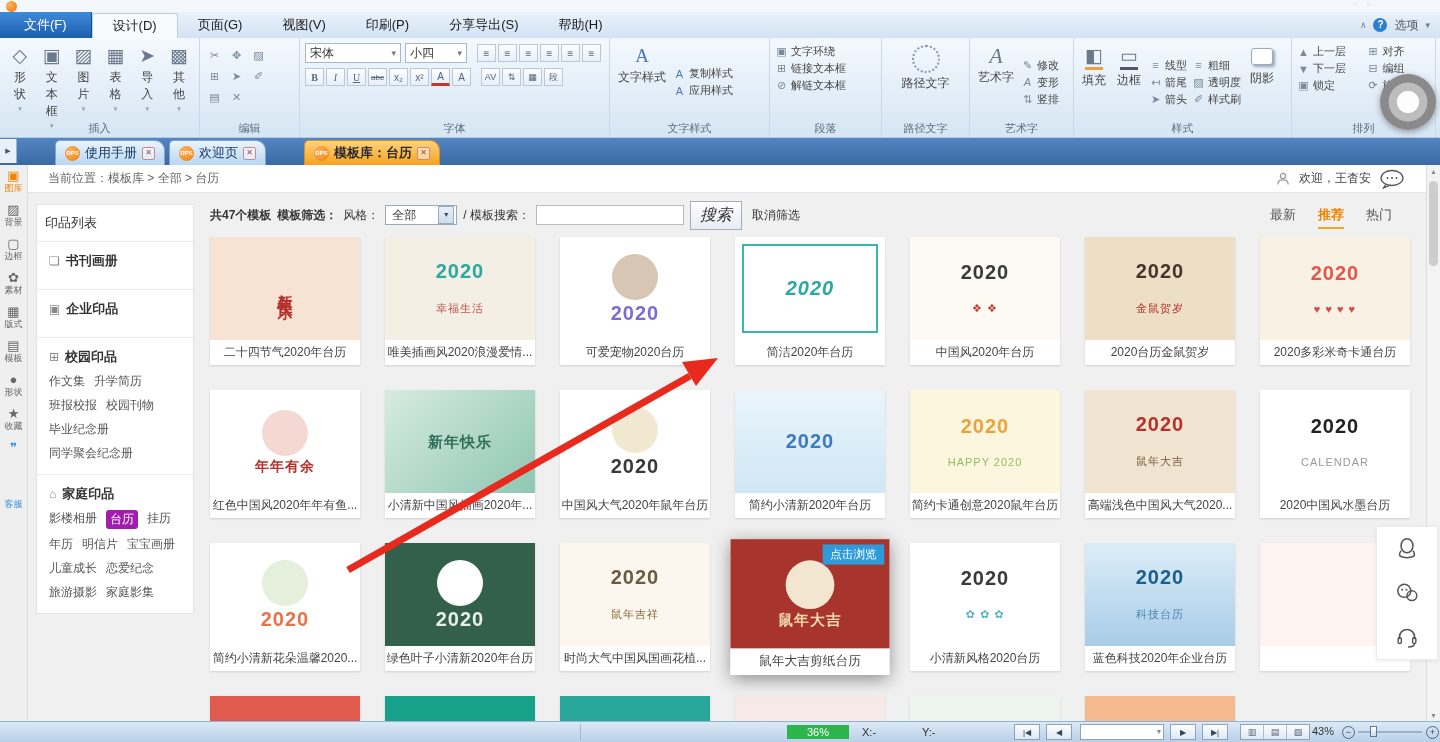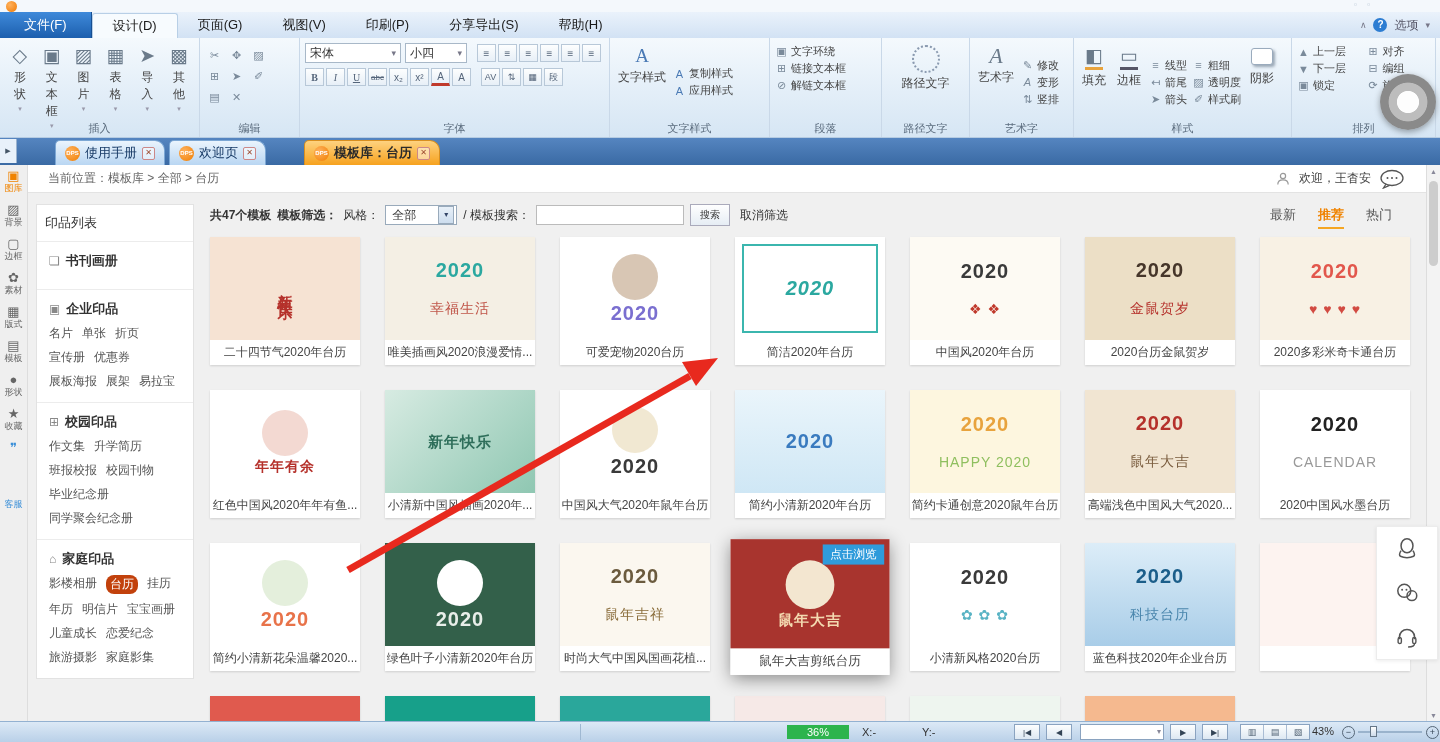--- a/index.html
+++ b/index.html
@@ -75,46 +75,46 @@
             display:flex;align-items:center;padding:0 20px;box-sizing:border-box;color:#666;}
   .crumb-right{margin-left:auto;display:flex;align-items:center;gap:8px;color:#444;}
   
   .filterrow{position:absolute;left:210px;top:203px;height:24px;display:flex;align-items:center;gap:6px;color:#333;}
   .fstrong{font-weight:bold;}
   .fselect{width:72px;height:20px;background:#fff;border:1px solid #9ab;display:flex;align-items:center;
            justify-content:space-between;padding:0 2px 0 6px;box-sizing:border-box;}
   .fselect .car{width:14px;height:16px;background:linear-gradient(#e8f0f8,#cdddee);border:1px solid #9ab;
                 font-size:8px;text-align:center;line-height:15px;color:#346;}
   .finput{width:148px;height:20px;border:1px solid #bbb;background:#fff;box-sizing:border-box;padding:0 4px;font-size:12px;}
-  .sbtn{border:1px solid #aab;background:linear-gradient(#fefefe,#e6edf4);padding:3px 9px;font-size:10px;color:#333;cursor:pointer;}
+  .sbtn{border:1px solid #aab;background:linear-gradient(#fefefe,#e6edf4);padding:3px 9px;font-size:16px;color:#333;cursor:pointer;font-style:italic;}
   .cancel{margin-left:4px;cursor:pointer;}
   .sortrow{position:absolute;right:48px;top:206px;display:flex;gap:22px;font-size:13px;color:#555;z-index:5;}
   .sortrow span{cursor:pointer;padding-bottom:3px;}
   .sortrow .on{color:#f08300;font-weight:bold;border-bottom:2px solid #f5a623;}
   
   .sidebar{position:absolute;left:36px;top:204px;width:158px;background:#fff;border:1px solid #e2e2e2;box-sizing:border-box;z-index:2;}
   .sb-title{padding:9px 8px;font-size:13px;color:#333;border-bottom:1px solid #ececec;}
   .sb-sec{padding:10px 12px 12px;border-bottom:1px solid #ececec;}
   .sb-sec:last-child{border-bottom:none;}
   .sb-head{font-size:13px;font-weight:bold;color:#333;margin-bottom:7px;display:flex;gap:6px;align-items:center;}
   .sb-head .g{color:#888;font-weight:normal;font-size:12px;}
   .sb-items{display:flex;flex-wrap:wrap;gap:7px 9px;font-size:12px;color:#555;}
   .sb-items span{cursor:pointer;}
-  .sb-items .on{background:#c2410c;color:#fff;padding:1px 4px;border-radius:8px;}
+  .sb-items .on{background:#a21caf;color:#fff;padding:1px 4px;border-radius:3px;}
   
   .grid{position:absolute;left:210px;top:237px;width:1200px;display:grid;grid-template-columns:repeat(7,150px);
         gap:25px;z-index:1;}
   .card{width:150px;height:128px;background:#fff;box-shadow:0 1px 2px rgba(0,0,0,.14);position:relative;cursor:pointer;}
   .thumb{height:103px;position:relative;display:flex;flex-direction:column;align-items:center;justify-content:center;
          overflow:hidden;gap:3px;}
   .frame{position:absolute;inset:7px;border:2px solid;pointer-events:none;}
   .circ{width:46px;height:46px;border-radius:50%;flex:none;}
   .tmain{font-weight:bold;letter-spacing:1px;line-height:1.05;z-index:1;}
   .tmain.vert{writing-mode:vertical-rl;letter-spacing:4px;}
-  .tsub{font-size:14px;letter-spacing:1px;z-index:1;margin-top:16px;}
+  .tsub{font-size:11px;letter-spacing:1px;z-index:1;margin-top:16px;}
   .caption{height:25px;line-height:25px;text-align:center;font-size:12px;color:#444;white-space:nowrap;
            overflow:hidden;background:#fff;}
   .card.sel{transform:scale(1.06);box-shadow:0 4px 16px rgba(0,0,0,.45);z-index:4;}
   .badge{position:absolute;top:5px;right:5px;background:#2f9bdb;color:#fff;font-size:11px;padding:2px 7px;z-index:2;}
   
   .service{position:absolute;right:2px;top:526px;width:60px;height:132px;background:#fff;border:1px solid #ececec;
            box-shadow:0 1px 4px rgba(0,0,0,.08);display:flex;flex-direction:column;align-items:center;
            justify-content:space-around;z-index:8;}
   .service svg{display:block;}
   .vscroll{position:absolute;right:0;top:165px;width:13px;bottom:20px;background:#f3f3f3;border-left:1px solid #ddd;z-index:6;}
@@ -511,30 +511,20 @@
     <div class="sb-head">
       <span class="g">❏</span>
       <span class="t">书刊画册</span>
     </div>
   </div>
       <div class="sb-sec">
     <div class="sb-head">
       <span class="g">▣</span>
       <span class="t">企业印品</span>
     </div>
-    <div class="sb-items">
-          <span>名片</span>
-          <span>单张</span>
-          <span>折页</span>
-          <span>宣传册</span>
-          <span>优惠券</span>
-          <span>展板海报</span>
-          <span>展架</span>
-          <span>易拉宝</span>
-        </div>
   </div>
       <div class="sb-sec">
     <div class="sb-head">
       <span class="g">⊞</span>
       <span class="t">校园印品</span>
     </div>
     <div class="sb-items">
           <span>作文集</span>
           <span>升学简历</span>
           <span>班报校报</span>

